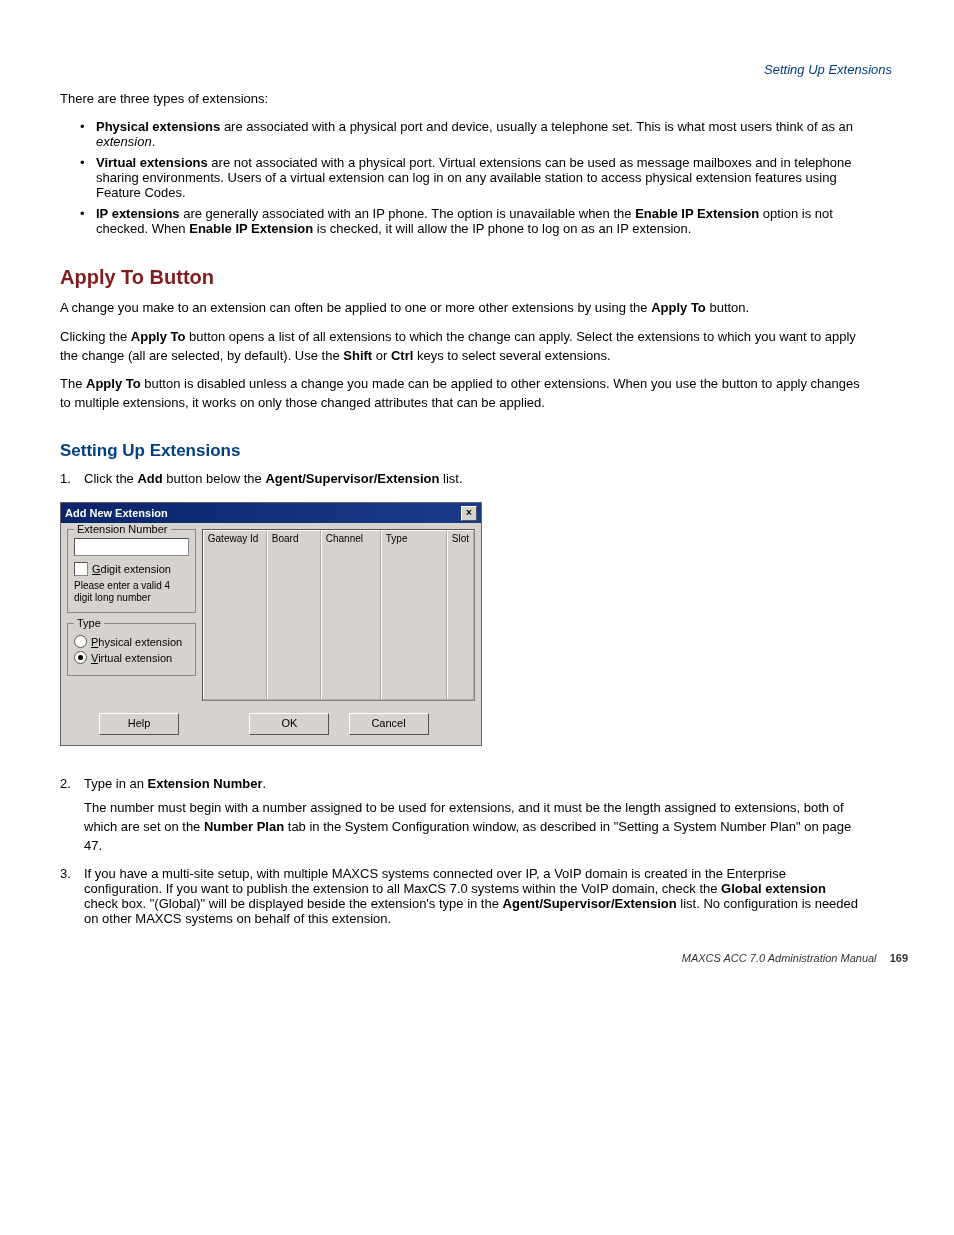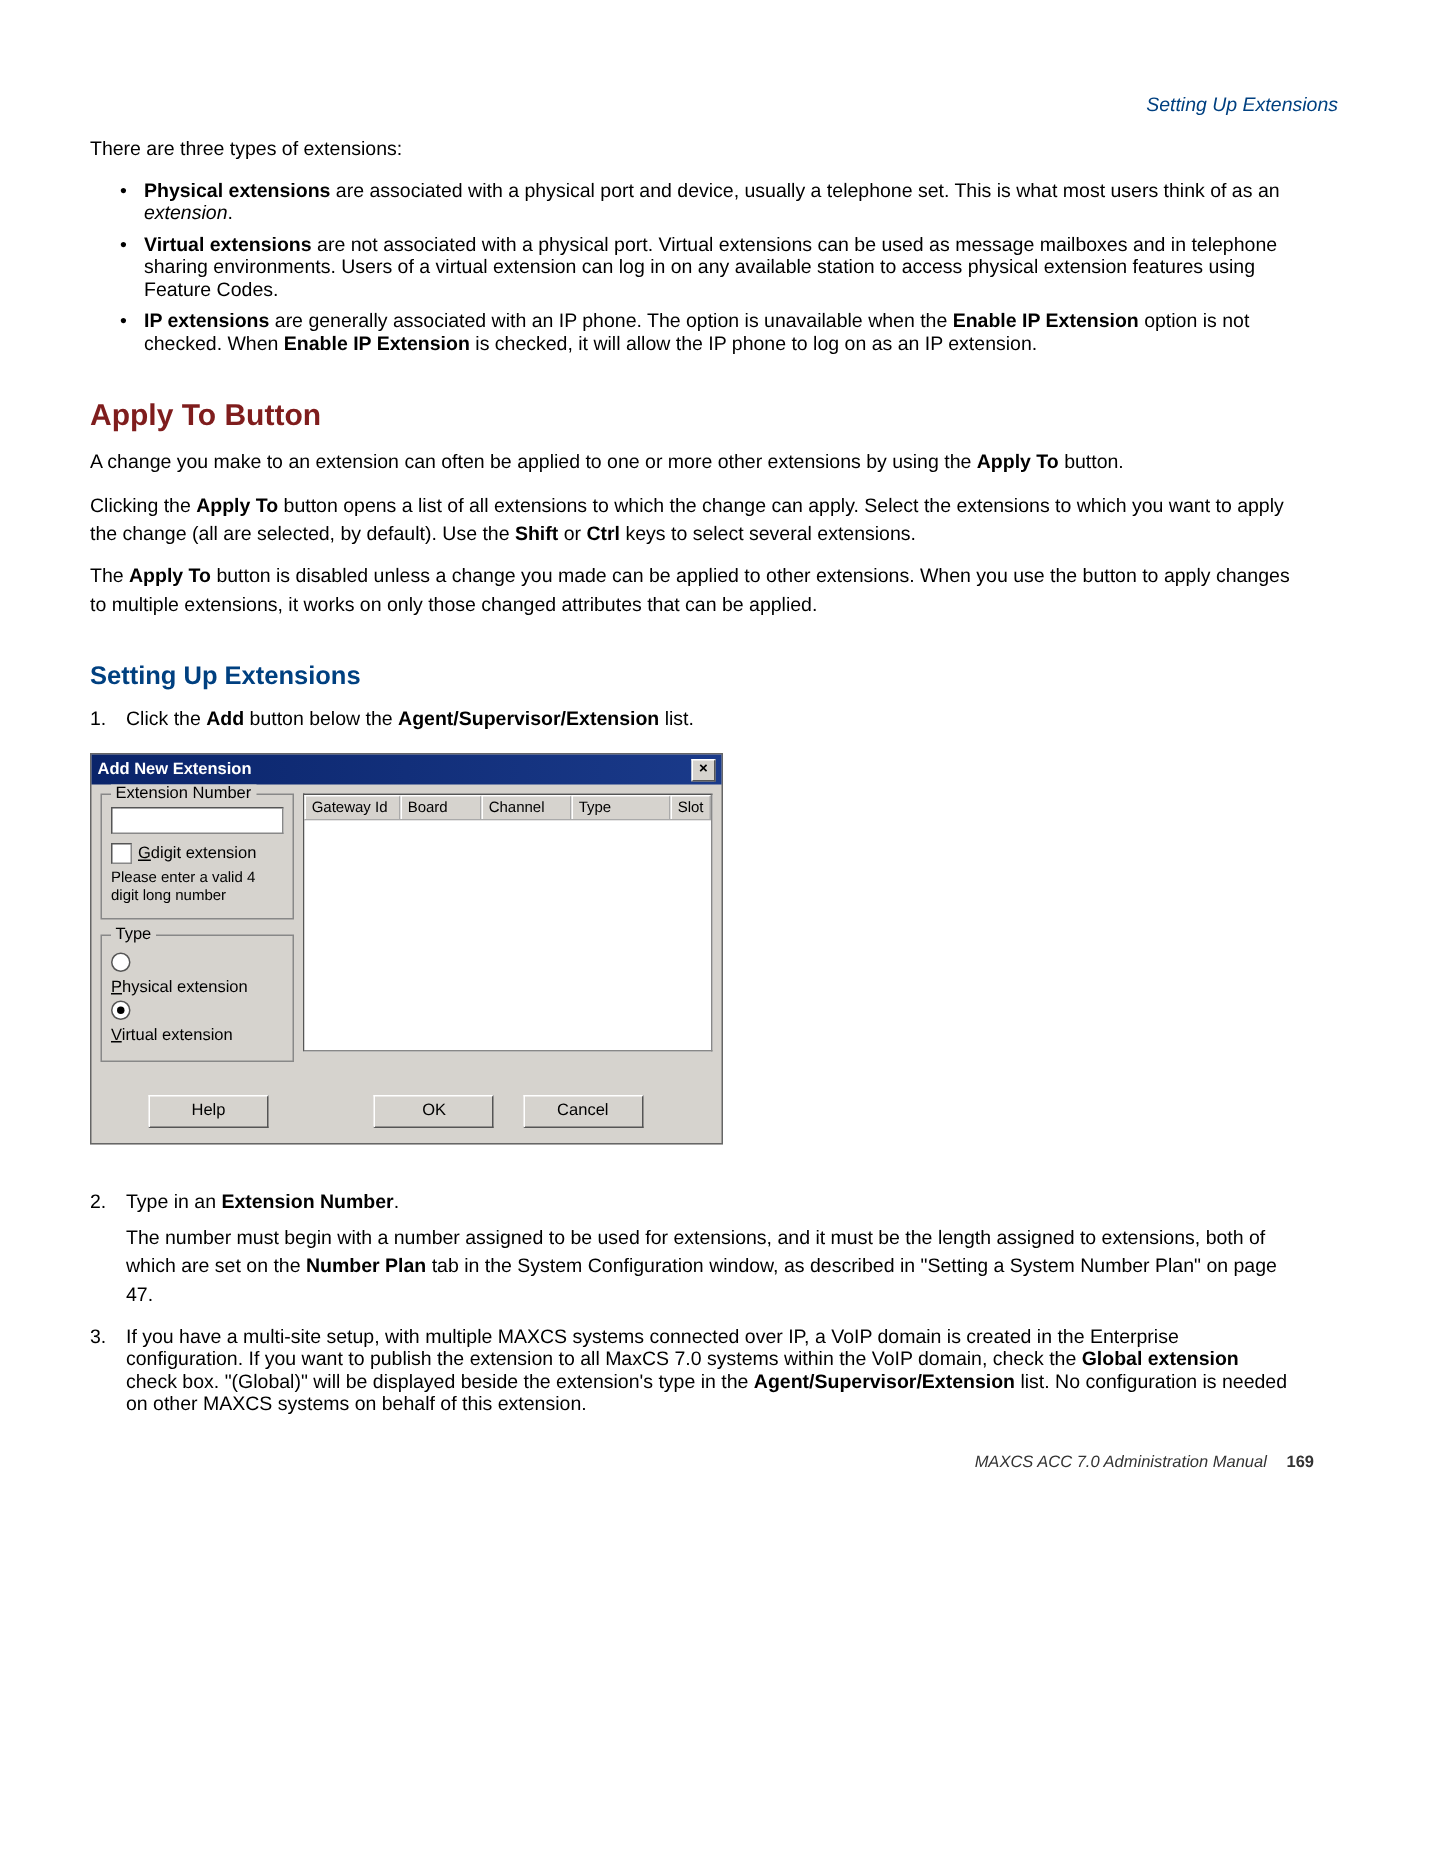--- a/index.html
+++ b/index.html
@@ -110,21 +110,21 @@
   }
   .cb-row { display: flex; align-items: center; gap: 4px; margin-bottom: 4px; }
   .cb {
     width: 12px; height: 12px;
     background: #fff;
     border: 1px solid #888;
     border-top-color: #555;
     border-left-color: #555;
   }
   .hint { font-size: 10px; line-height: 1.2; }
-  .radio-row { display: flex; align-items: flex-start; gap: 4px; margin: 3px 0; flex-direction: column; }
+  .radio-row { display: flex; align-items: center; gap: 4px; margin: 3px 0; }
   .radio {
     width: 11px; height: 11px;
     border: 1px solid #555;
     border-radius: 50%;
     background: #fff;
     display: flex;
     align-items: center;
     justify-content: center;
   }
   .radio.sel::after {
@@ -134,21 +134,20 @@
     border-radius: 50%;
   }
   .rightpane {
     flex: 1;
     background: #fff;
     border: 1px solid #888;
     border-top-color: #555;
     border-left-color: #555;
     height: 170px;
     display: flex;
-    flex-direction: column;
   }
   .tbl-head {
     display: flex;
     background: #d6d3ce;
     border-bottom: 1px solid #aaa;
     font-size: 10px;
   }
   .tbl-head .th {
     padding: 2px 4px;
     border-right: 1px solid #aaa;
@@ -179,21 +178,21 @@
     padding: 6px 10px 10px 10px;
     align-items: flex-start;
   }
   .help-area { width: 136px; text-align: center; }
   .okc-area { flex: 1; text-align: center; }
   .okc-area .btn { margin: 0 8px; }
 
   .footer {
     position: absolute;
     bottom: 30px;
-    right: 78px;
+    right: 46px;
     font-style: italic;
     font-size: 11px;
     color: #333;
   }
   .footer .pnum { font-weight: bold; font-style: normal; margin-left: 10px;}
   u { text-decoration: underline; }
 </style>
 </head>
 <body>
 

